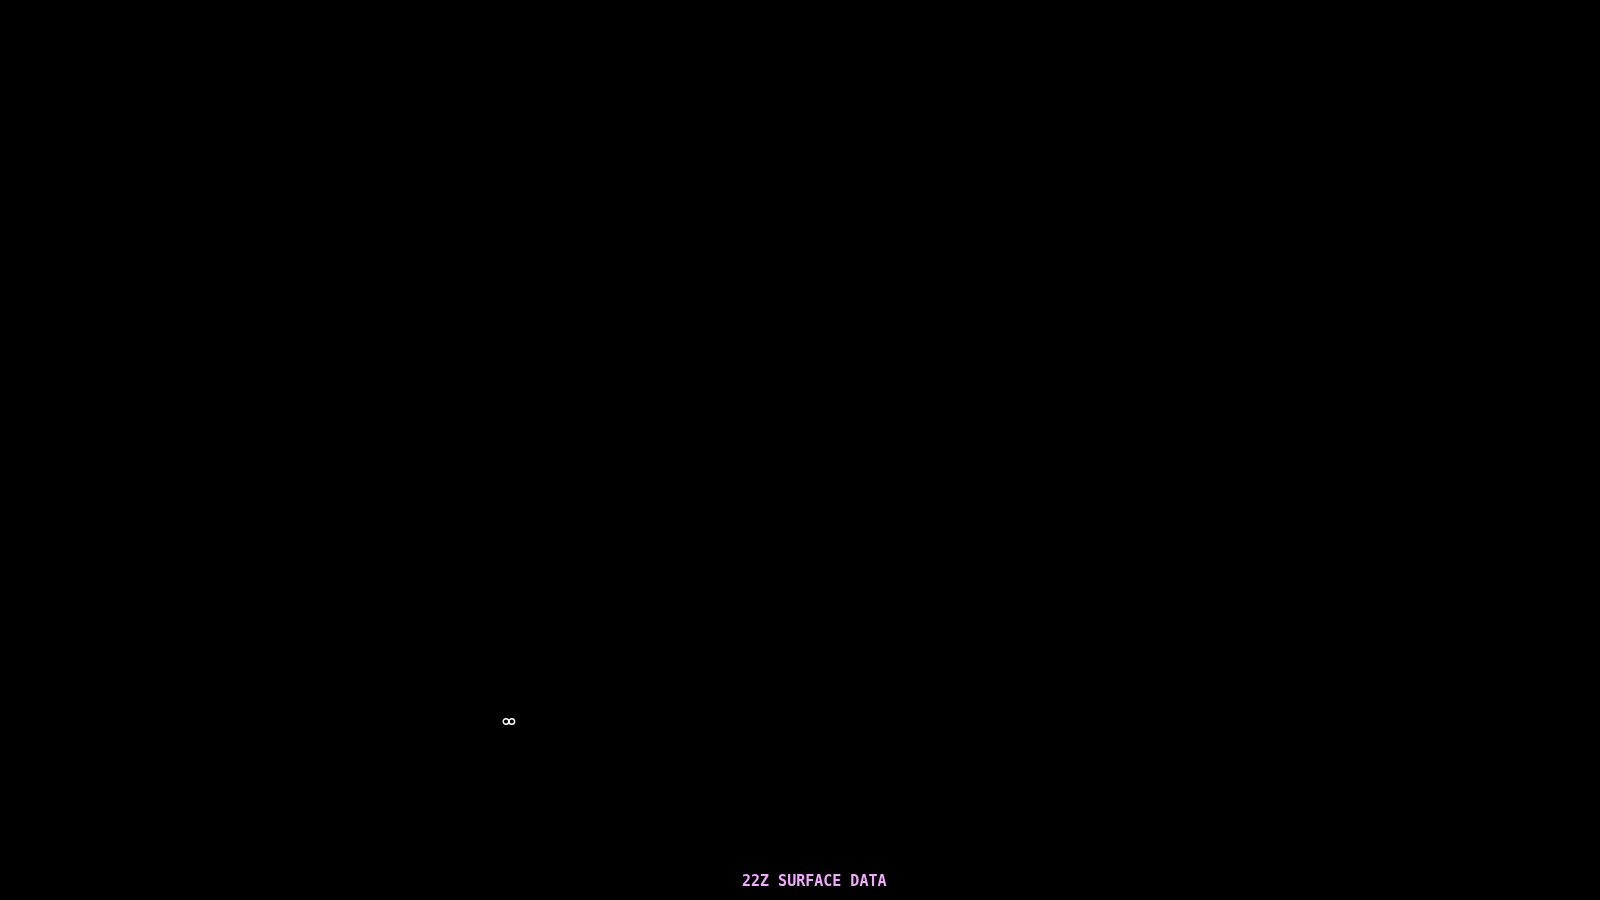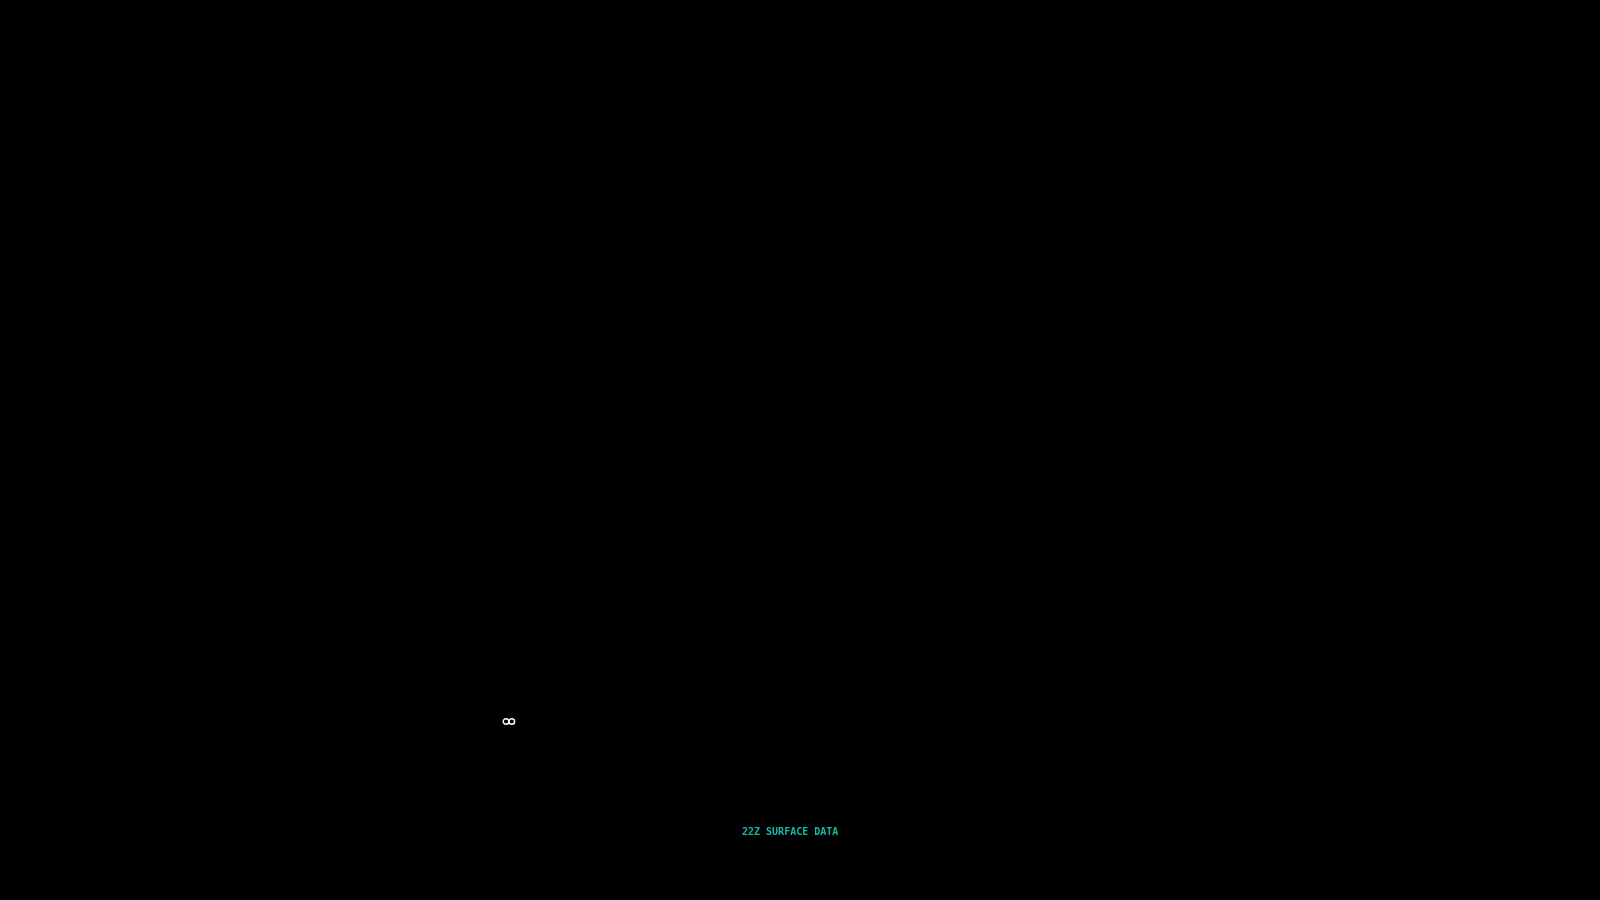--- a/index.html
+++ b/index.html
@@ -29,27 +29,27 @@
     width: 14px;
     height: 9px;
     line-height: 0;
   }
   .station svg {
     display: block;
   }
   .map-caption {
     position: absolute;
     left: 742px;
-    top: 825px;
+    top: 875px;
     height: 14px;
     line-height: 13px;
     font-family: "DejaVu Sans Mono", "Liberation Mono", monospace;
-    font-size: 10px;
+    font-size: 15px;
     font-weight: bold;
-    color: #14b8a6;
+    color: #f0abfc;
     letter-spacing: 0px;
     white-space: pre;
   }
 </style>
 </head>
 <body>
 
 <div class="map-canvas">
 
   <div class="station">

